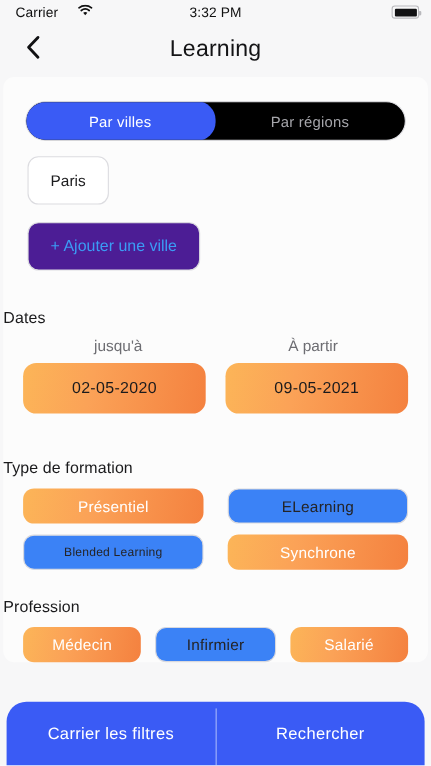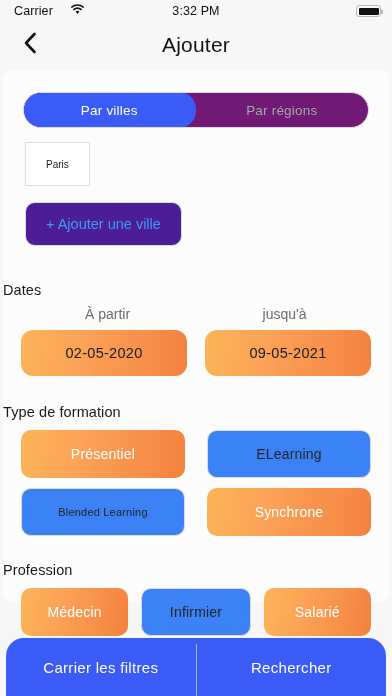--- a/index.html
+++ b/index.html
@@ -113,21 +113,21 @@
   }
 
   
   .segmented {
     margin: 10px 20px 0 20px;
     height: 36px;
     display: flex;
     border: 1px solid #dedee2;
     border-radius: 18px;
     overflow: hidden;
-    background: #701a75;
+    background: #000000;
   }
   .segment {
     flex: 1;
     display: flex;
     align-items: center;
     justify-content: center;
     font-size: 13.5px;
     cursor: pointer;
     letter-spacing: 0.2px;
   }
@@ -147,22 +147,22 @@
     margin: 14px 0 0 22px;
   }
   .city-chip {
     display: inline-flex;
     align-items: center;
     justify-content: center;
     height: 44px;
     padding: 0 20px;
     background: #ffffff;
     border: 1px solid #dcdce0;
-    border-radius: 0;
-    font-size: 10px;
+    border-radius: 10px;
+    font-size: 14px;
     color: #1c1c1e;
     cursor: pointer;
   }
   .add-city-row { margin: 16px 0 0 22px; }
   .add-city-chip {
     display: inline-flex;
     align-items: center;
     justify-content: center;
     height: 44px;
     padding: 0 20px;
@@ -210,41 +210,41 @@
     display: flex;
     align-items: center;
     justify-content: center;
     font-size: 14.5px;
     color: #1a1a1c;
     cursor: pointer;
     letter-spacing: 0.3px;
   }
 
   
-  .formation-block { margin-top: 28px; }
+  .formation-block { margin-top: 42px; }
   .chip-grid {
     display: flex;
     flex-wrap: wrap;
     gap: 10px 22px;
     padding: 0 18px;
     margin-top: 10px;
   }
   .chip-grid .chip { width: calc(50% - 11px); }
 
   .profession-block { margin-top: 26px; }
   .profession-row {
     display: flex;
     gap: 13px;
     padding: 0 18px;
     margin-top: 10px;
   }
   .profession-row .chip { flex: 1; }
 
   .chip {
-    height: 48px;
+    height: 32px;
     border-radius: 10px;
     display: flex;
     align-items: center;
     justify-content: center;
     font-size: 14px;
     cursor: pointer;
     letter-spacing: 0.2px;
     text-align: right;
   }
   .chip.selected {
@@ -310,42 +310,42 @@
 </div>
 
 <div class="nav-bar">
   <div class="back-button">
     <span>
       <svg width="14" height="22" viewBox="0 0 14 22">
         <path d="M11.5 2 L3 11 L11.5 20" stroke="#111113" stroke-width="2.6" fill="none" stroke-linecap="round" stroke-linejoin="round"></path>
       </svg>
     </span>
   </div>
-  <div class="nav-title">Ajouter</div>
+  <div class="nav-title">Learning</div>
 </div>
 
 <div class="filter-card">
 
   <div class="segmented">
     <div class="segment active">Par villes</div>
     <div class="segment inactive">Par régions</div>
   </div>
 
   <div class="city-row">
     <div class="city-chip">Paris</div>
   </div>
   <div class="add-city-row">
     <div class="add-city-chip">+ Ajouter une ville</div>
   </div>
 
   <div class="dates-block">
     <div class="section-title">Dates</div>
     <div class="dates-sublabels">
+      <div class="dates-sublabel">jusqu'à</div>
       <div class="dates-sublabel">À partir</div>
-      <div class="dates-sublabel">jusqu'à</div>
     </div>
     <div class="dates-row">
       <div class="date-button">02-05-2020</div>
       <div class="date-button">09-05-2021</div>
     </div>
   </div>
 
   <div class="formation-block">
     <div class="section-title">Type de formation</div>
     <div class="chip-grid">

